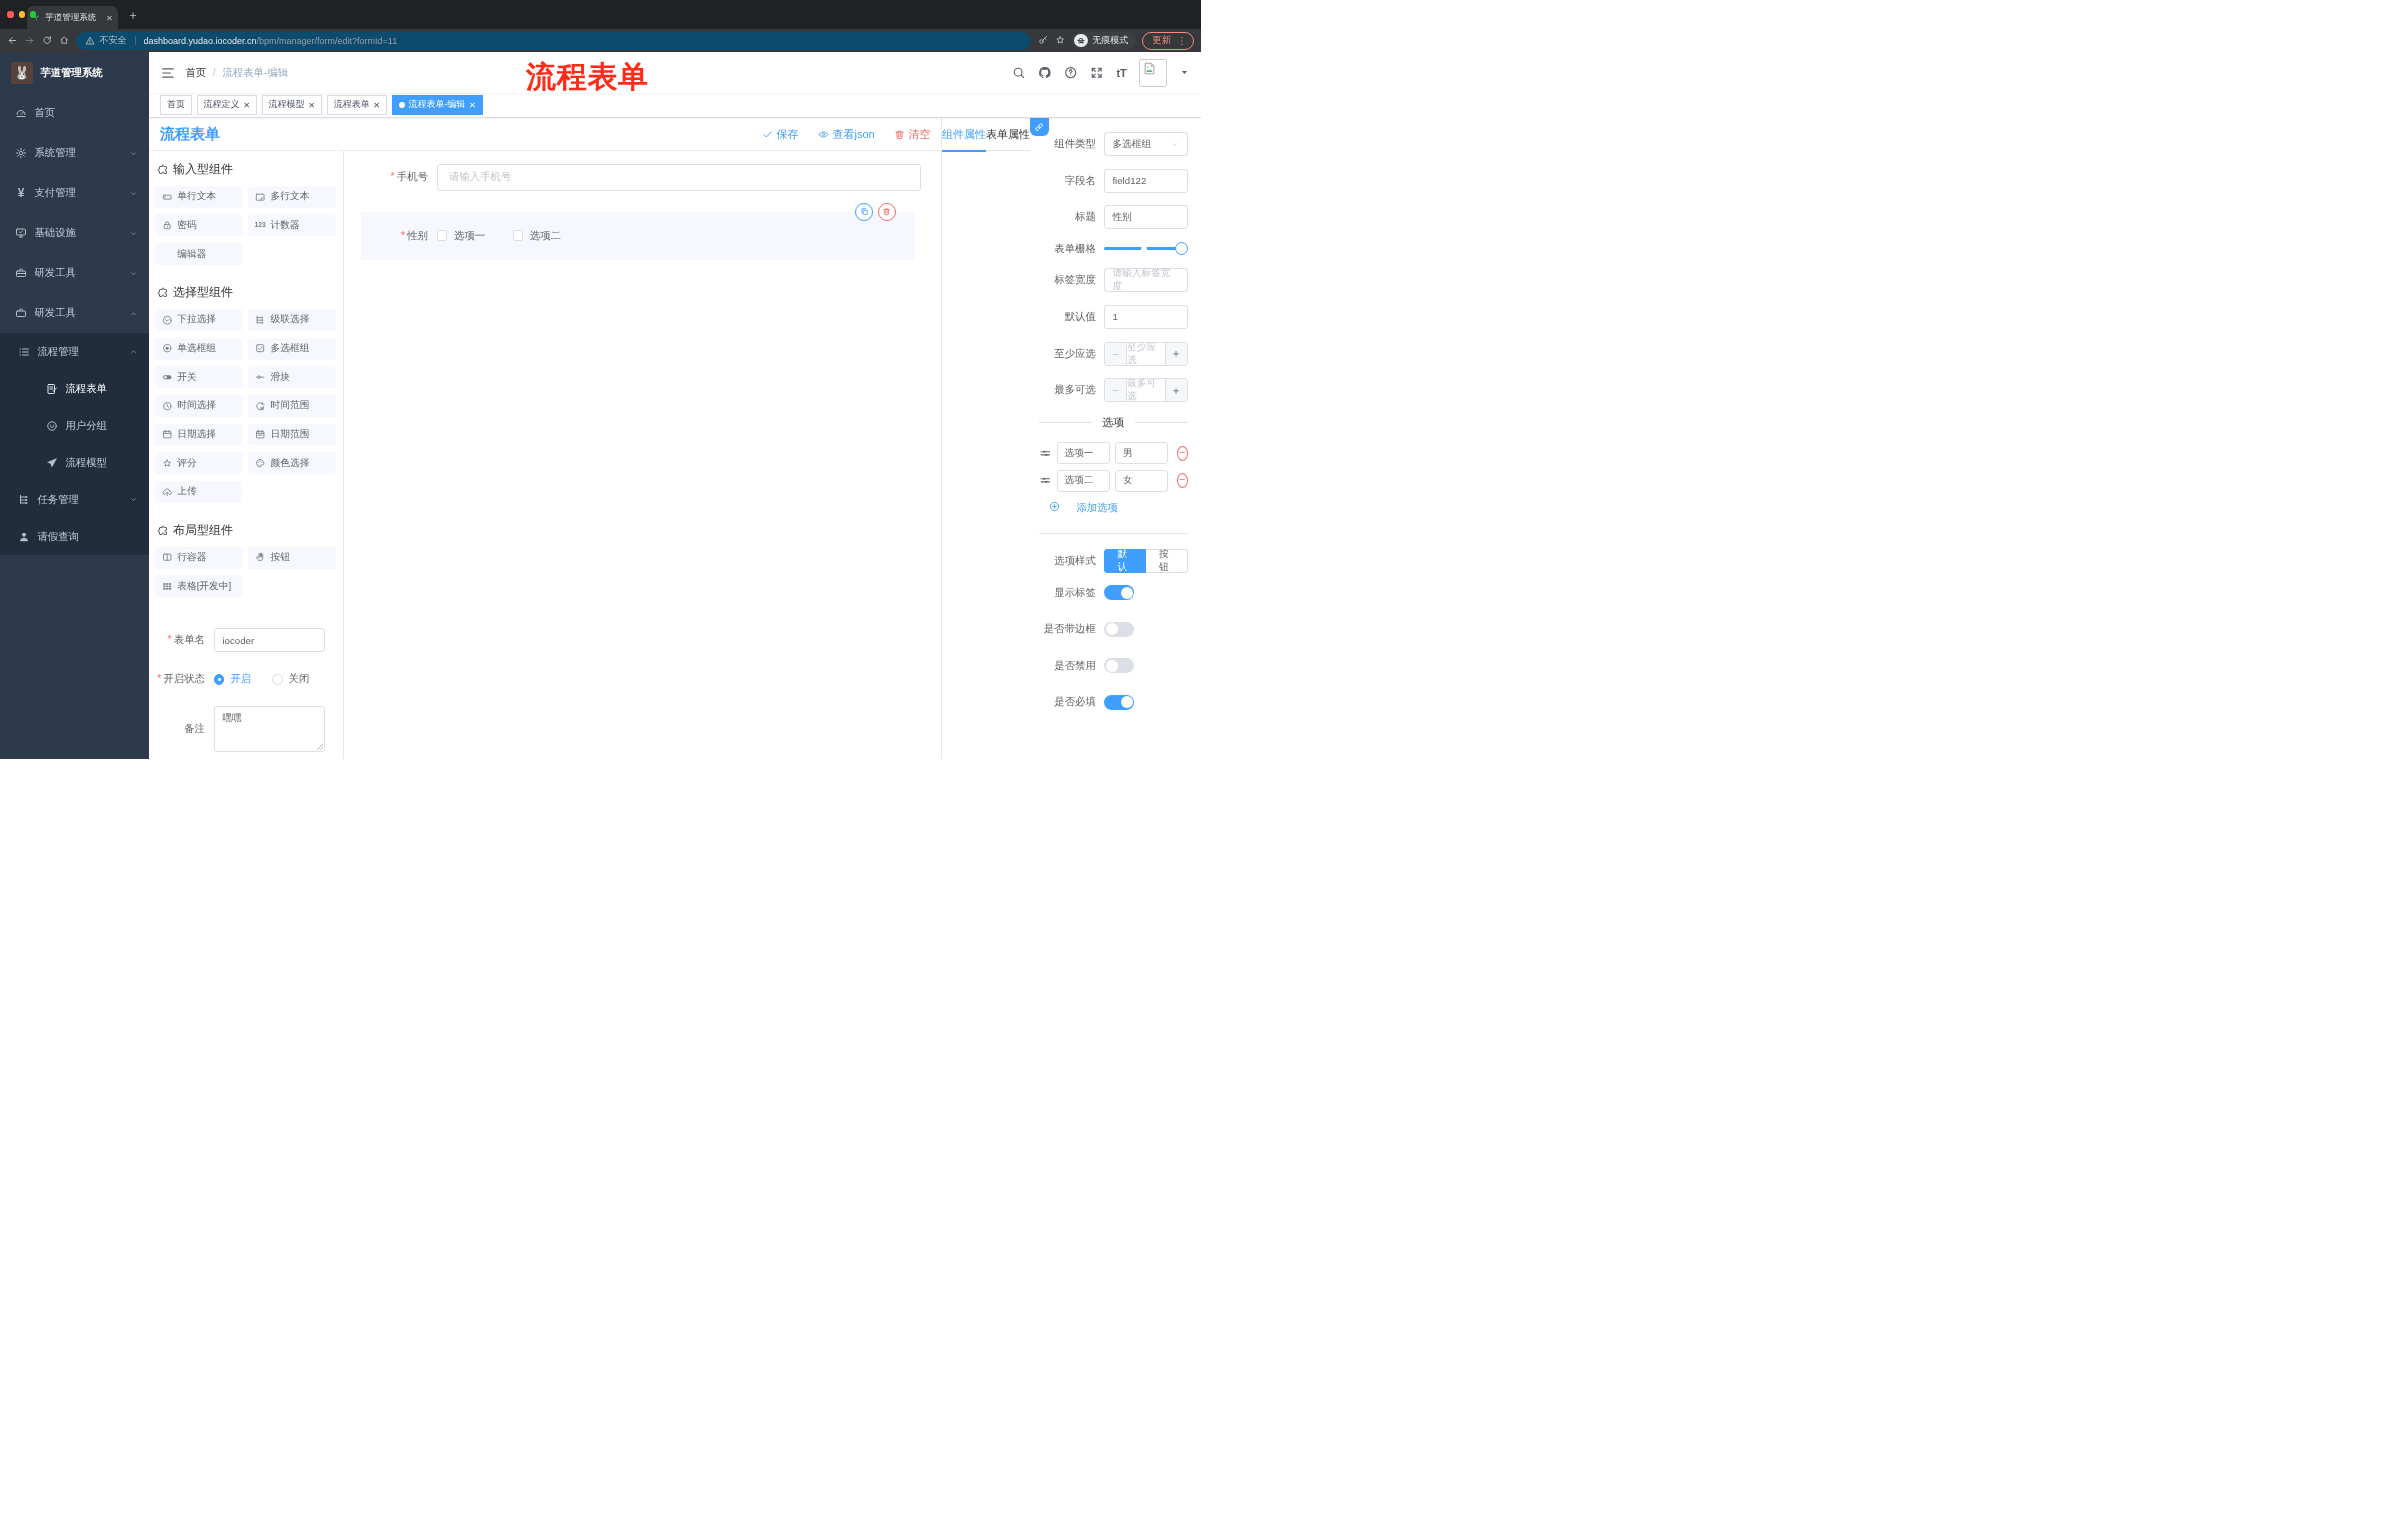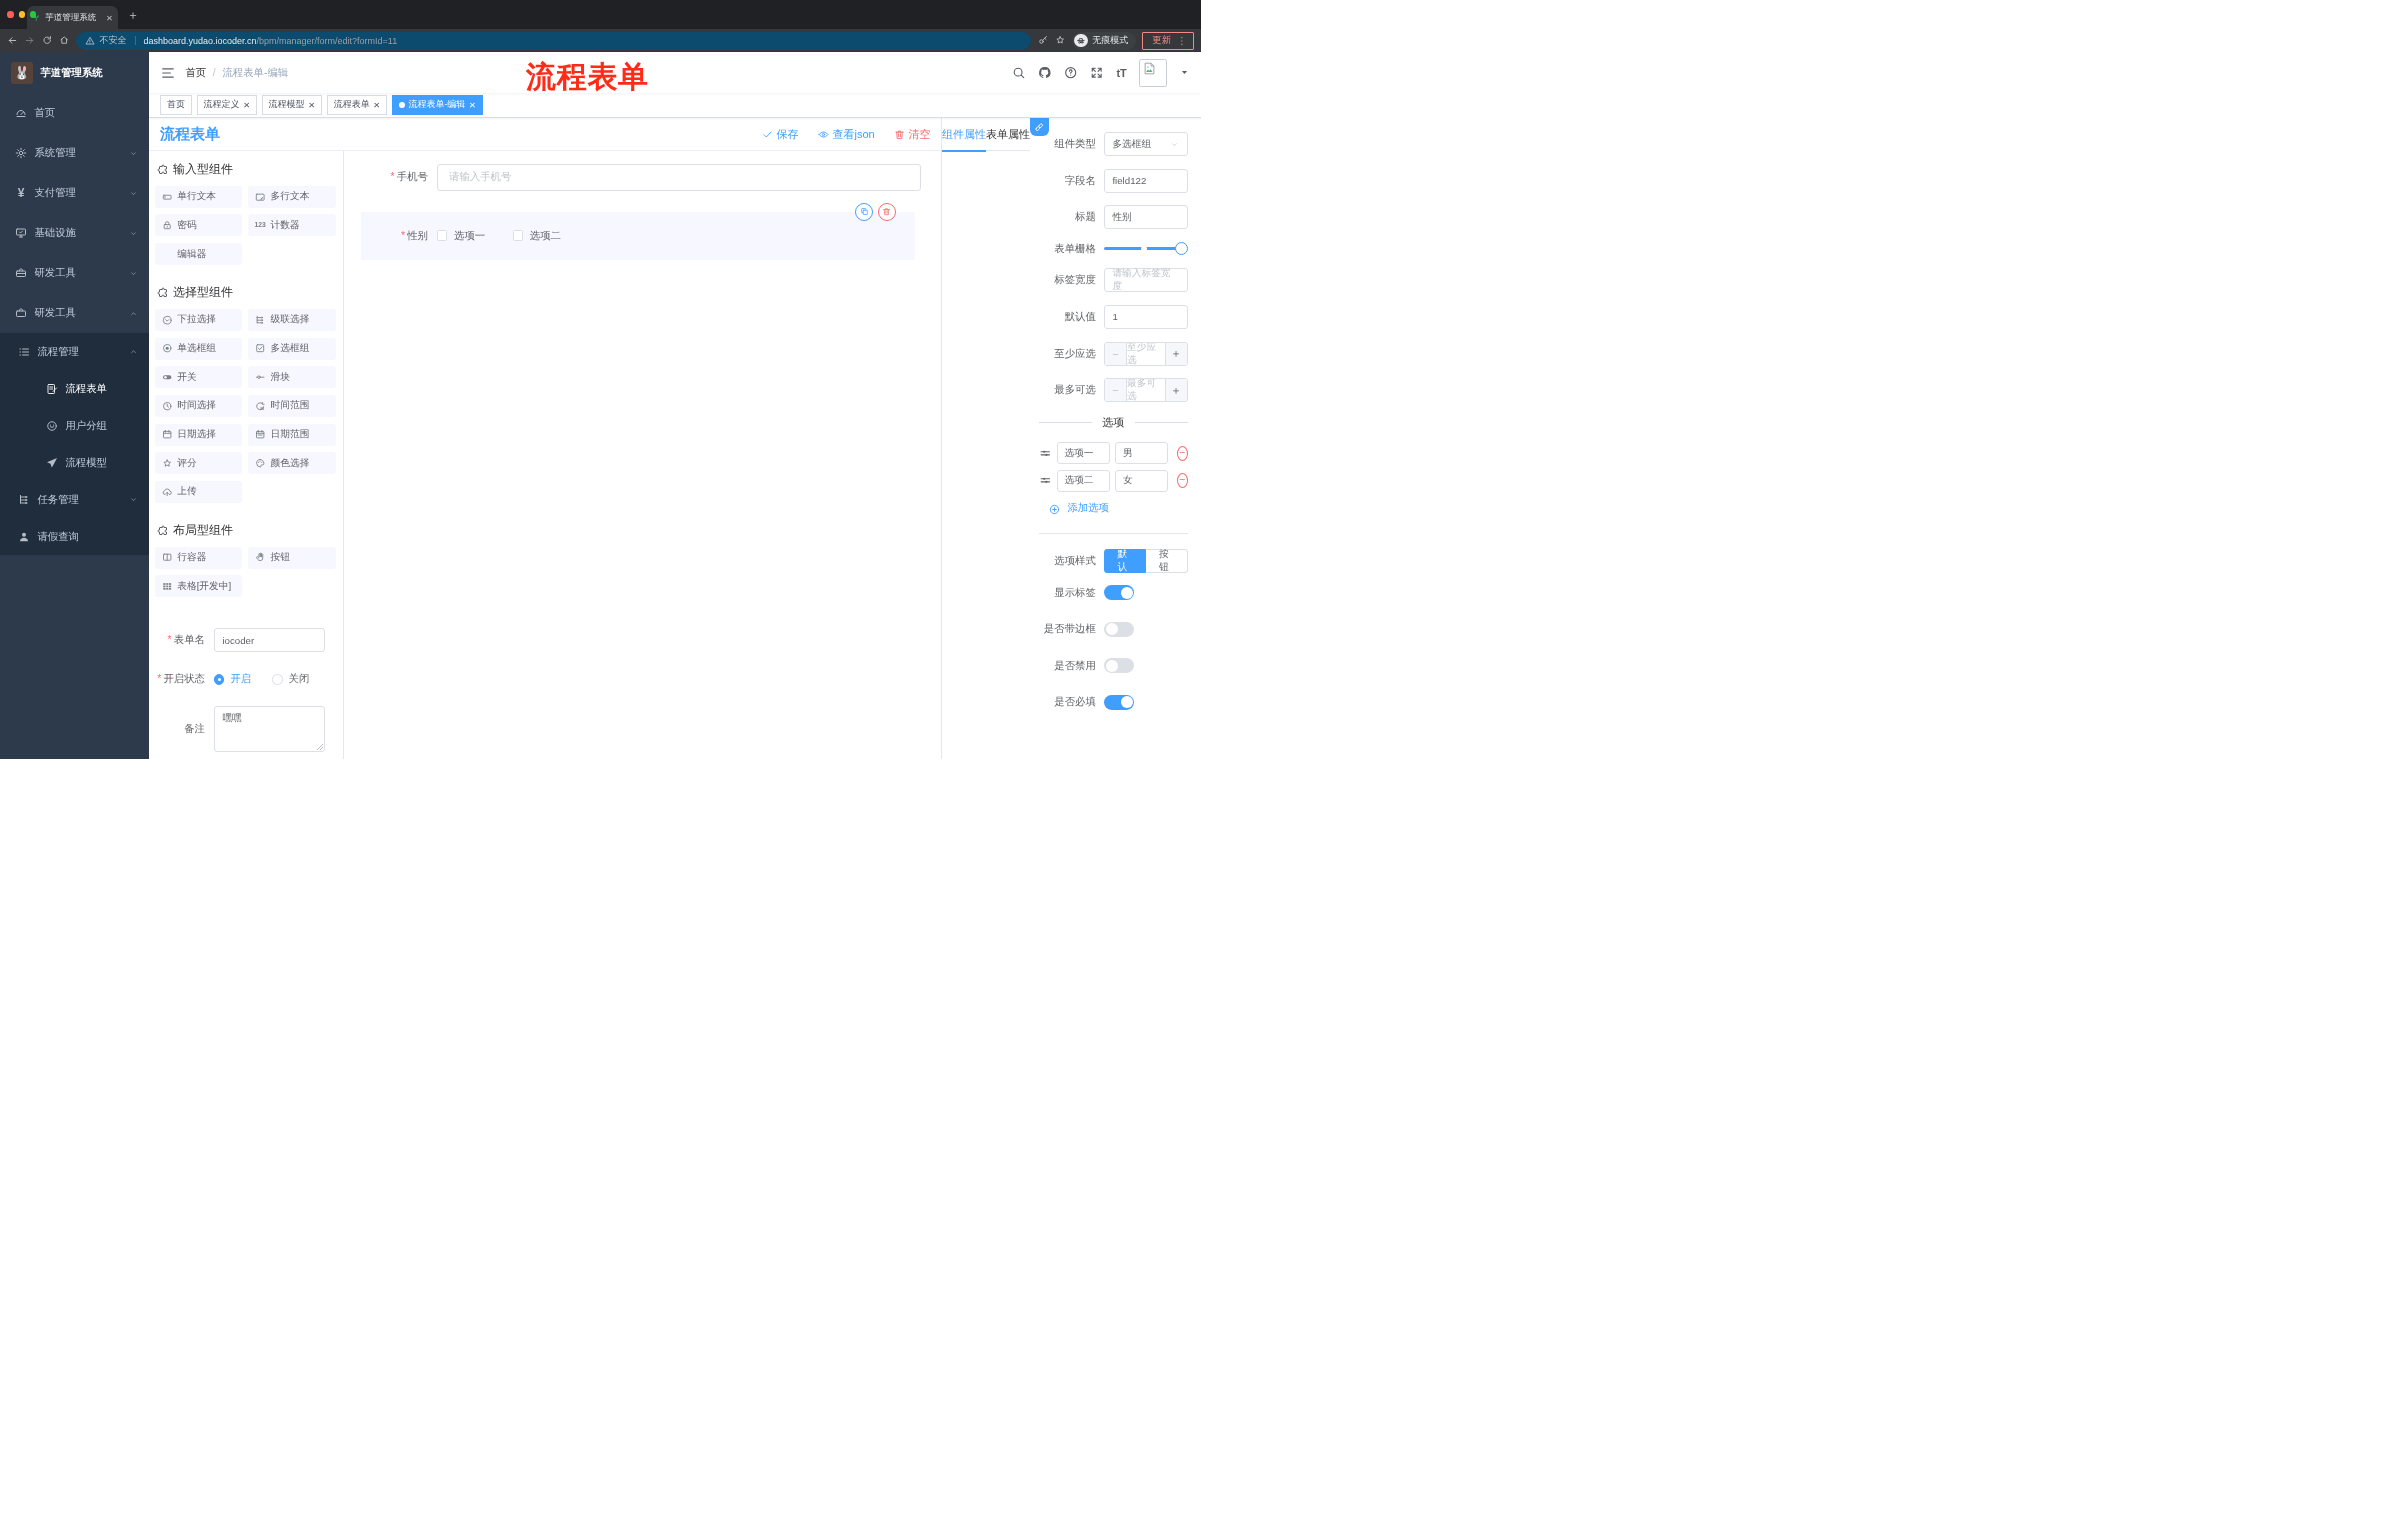--- a/index.html
+++ b/index.html
@@ -16,21 +16,21 @@
 .btab .x{color:#bdc1c6;font-size:8.2px}
 .newtab{color:#c4c7c5;font-size:12px;margin:0 0 5.2px 9px;cursor:pointer}
 .urlbar{height:23px;background:#36383b;display:flex;align-items:center;padding:0 6.7px;gap:6.7px}
 .nav-ic{color:#c4c7c5;font-size:10.4px;cursor:pointer}
 .nav-ic.dim{color:#7b7f83}
 .addr{flex:1;height:18px;background:#0c4a6e;border-radius:9px;display:flex;align-items:center;padding:0 9px;color:#9aa0a6;font-size:9px;gap:4.5px;min-width:0;cursor:text}
 .addr .host{color:#e8eaed}
 .addr .vsep{width:0.7px;height:9.7px;background:#5f6368;margin:0 3.7px}
 .incog{height:18px;background:#3c4043;border-radius:9px;display:flex;align-items:center;gap:4.5px;padding:0 7.4px 0 2.2px;color:#e8eaed;font-size:9px}
 .incog .cir{width:13.4px;height:13.4px;border-radius:50%;background:#e8eaed;color:#202124;display:flex;align-items:center;justify-content:center;font-size:9.7px}
-.update{height:18px;border:0.7px solid #f28b82;border-radius:1px;display:flex;align-items:center;gap:6px;padding:0 6.7px 0 9px;color:#f28b82;font-size:9.3px;cursor:pointer}
+.update{height:18px;border:0.7px solid #f28b82;border-radius:9px;display:flex;align-items:center;gap:6px;padding:0 6.7px 0 9px;color:#f28b82;font-size:9.3px;cursor:pointer}
 .update .dots{font-size:9.7px;letter-spacing:0}
 
 .app{display:flex;height:707px}
 .sidebar{width:149px;background:#2d3a4b;color:#bfcbd9;flex-shrink:0;overflow:hidden}
 .brand{height:41px;display:flex;align-items:center;gap:7.4px;padding-left:11px}
 .logo{width:22px;height:22px;border-radius:3px;background:#57423a;display:flex;align-items:center;justify-content:center;font-size:12.6px;overflow:hidden}
 .brand .bt{color:#fff;font-weight:bold;font-size:10.4px}
 .sitem{height:40px;display:flex;align-items:center;gap:7.4px;position:relative;cursor:pointer;font-size:10.4px}
 .sitem .ic{font-size:12px;color:#b4bcc6;width:12px}
 .sitem .chev{position:absolute;right:11px;color:#8d9aa8;font-size:9px}
@@ -126,21 +126,21 @@
 .stepper{width:92px;height:24px;border:0.7px solid #dcdfe6;border-radius:3px;display:flex;overflow:hidden;background:#fff}
 .st-btn{width:21px;background:#f5f7fa;display:flex;align-items:center;justify-content:center;color:#c0c4cc;font-size:11px;cursor:pointer}
 .st-btn.plus{color:#606266}
 .st-mid{flex:1;display:flex;align-items:center;justify-content:center;font-size:9.7px;color:#c0c4cc;border-left:0.7px solid #dcdfe6;border-right:0.7px solid #dcdfe6}
 .pdiv-t{display:flex;align-items:center;gap:10.4px;margin:7.4px 0 12.6px;color:#303133;font-size:11px}
 .pdiv-t::before,.pdiv-t::after{content:"";flex:1;height:0.7px;background:#dcdfe6}
 .opt-row{display:flex;align-items:center;margin-bottom:5.2px;gap:5.2px}
 .opt-drag{color:#606266;font-size:12.6px;cursor:grab}
 .opt-in{width:70px;height:22px;border:0.7px solid #dcdfe6;border-radius:3px;display:flex;align-items:center;padding:0 6.7px;font-size:9.7px;color:#606266;background:#fff;cursor:text}
 .opt-del{width:15px;height:15px;border-radius:50%;border:1.1px solid #f56c6c;color:#f56c6c;display:flex;align-items:center;justify-content:center;font-size:10.4px;margin-left:3px;cursor:pointer;line-height:1}
-.addopt{display:flex;align-items:flex-end;gap:7px;color:#409eff;font-size:10.4px;margin:9px 0 0 10.4px;cursor:pointer}
+.addopt{display:flex;align-items:flex-start;gap:16px;color:#409eff;font-size:10.4px;margin:9px 0 0 10.4px;cursor:pointer}
 .addopt .icon{font-size:11px}
 .pdiv{height:0.7px;background:#e4e7ed;margin:18.6px 0 15px}
 .seg{display:flex}
 .sg{height:24px;display:flex;align-items:center;padding:0 12.6px;font-size:9.7px;border:0.7px solid #dcdfe6;color:#606266;background:#fff;cursor:pointer}
 .sg.first{border-radius:3px 0 0 3px}
 .sg.last{border-radius:0 3px 3px 0;border-left:none}
 .sg.on{background:#409eff;border-color:#409eff;color:#fff}
 .switch{width:30px;height:15px;border-radius:7.4px;position:relative;background:#dcdfe6;cursor:pointer;flex-shrink:0}
 .switch.on{background:#409eff}
 .knob{position:absolute;top:1.5px;left:1.5px;width:12px;height:12px;border-radius:50%;background:#fff}

